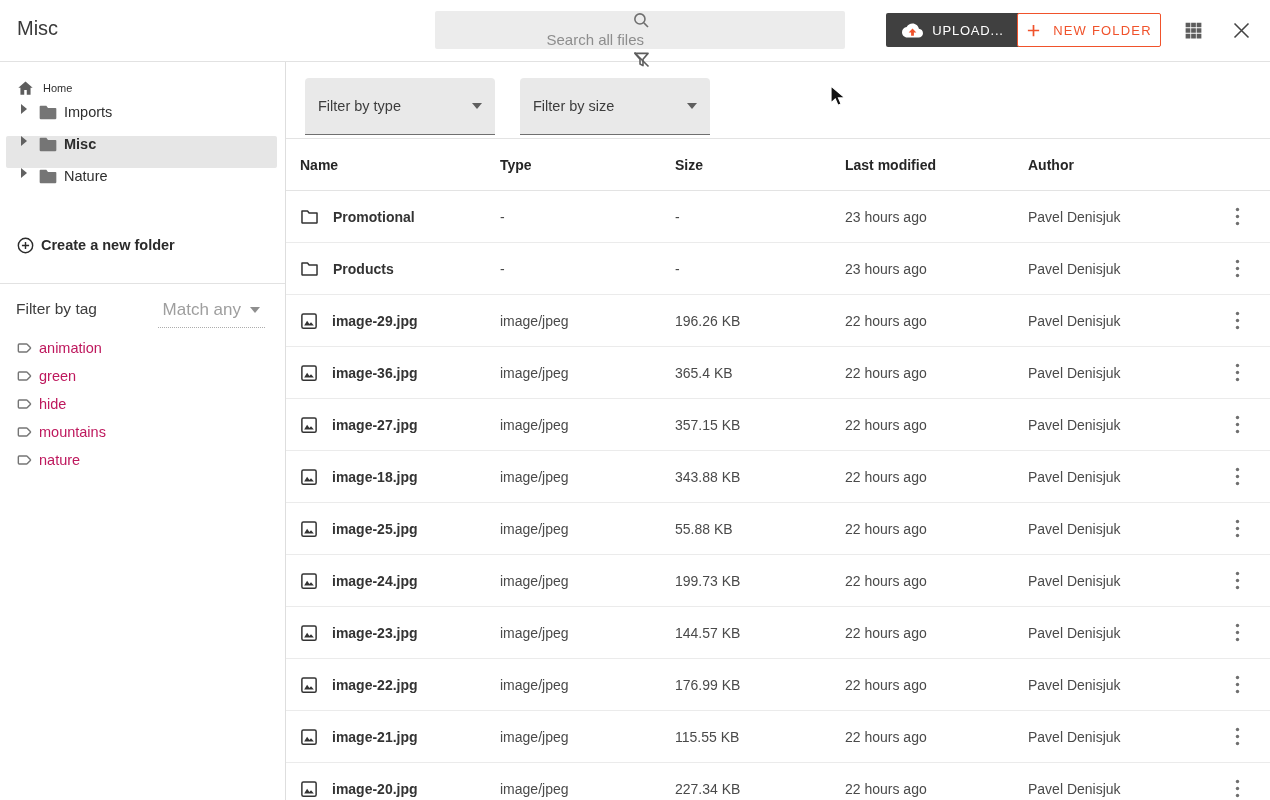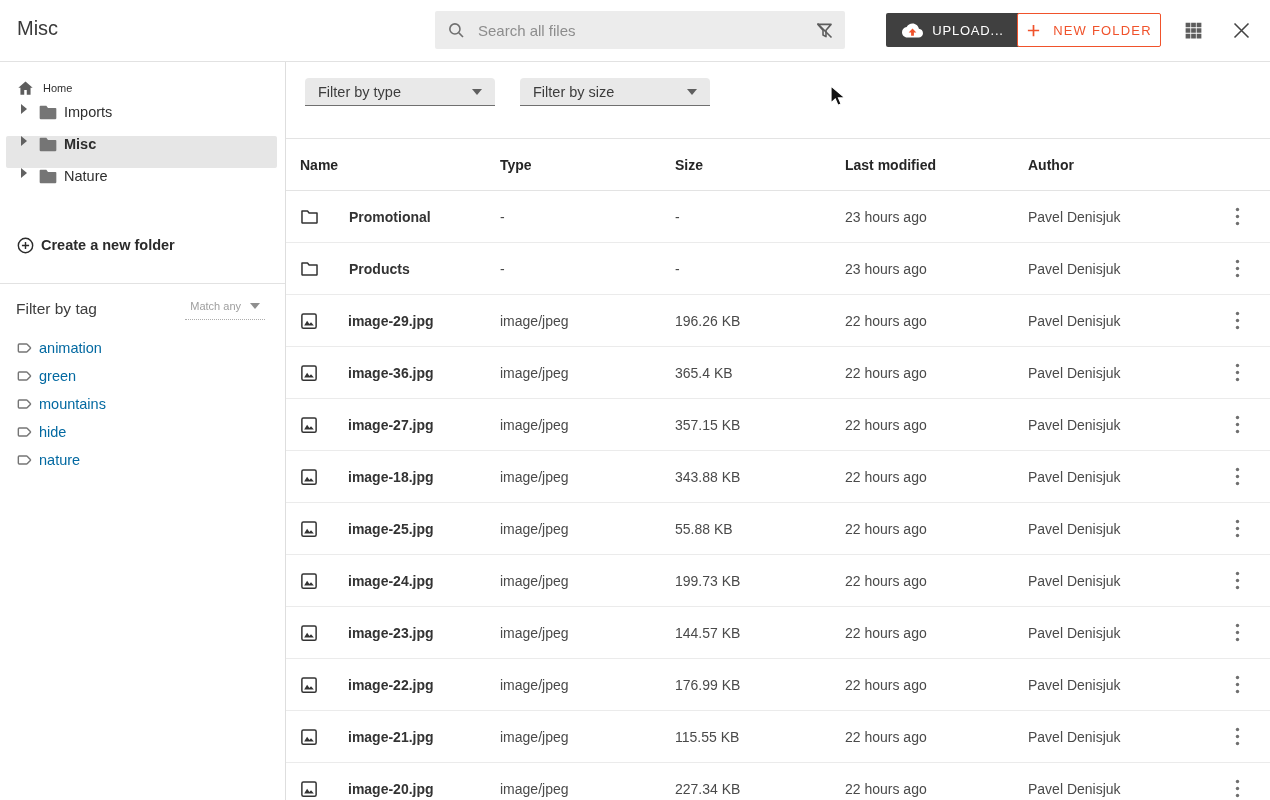--- a/index.html
+++ b/index.html
@@ -10,21 +10,21 @@
     font-family:"Liberation Sans", sans-serif; font-size:14px;
   }
   svg { display:block; }
 
   
   .topbar { position:absolute; top:0; left:0; right:0; height:62px; background:#fff;
             border-bottom:1px solid #e2e2e2; z-index:3; }
   .title { position:absolute; left:17px; top:17px; font-size:20px; color:#3a3a3a; }
   .search { position:absolute; left:435px; top:11px; width:410px; height:38px;
             background:#ececec; border-radius:2px; display:flex; align-items:center;
-            padding:0 10px 0 12px; }
+            padding:0 10px 0 12px;flex-direction:column; }
   .search input { flex:1; border:0; background:transparent; outline:none; margin-left:10px;
                   font-family:inherit; font-size:15px; color:#333; }
   .search input::placeholder { color:#8d8d8d; }
   .iconbtn { background:none; border:0; padding:0; cursor:pointer; }
   .btn-upload { position:absolute; left:886px; top:13px; width:134px; height:34px;
                 background:#404040; color:#fff; border:0; border-radius:2px;
                 display:flex; align-items:center; justify-content:center; gap:9px;
                 font-family:inherit; font-size:13px; letter-spacing:0.8px; cursor:pointer; }
   .btn-newfolder { position:absolute; left:1017px; top:13px; width:144px; height:34px;
                 background:#fff; color:#F0522B; border:1px solid #F0522B; border-radius:2px;
@@ -47,43 +47,43 @@
   .tree-item .foldericon { margin-left:8px; }
   .tree-label { margin-left:6px; font-size:14.5px; color:#2e2e2e; }
   .tree-item.selected .tree-label { font-weight:bold; }
   .create-item { position:absolute; top:175px; left:0; right:0; height:26px;
                  display:flex; align-items:flex-start; padding-left:17px; cursor:pointer; }
   .create-item .lbl { margin-left:7px; font-weight:bold; font-size:14.5px; color:#2b2b2b; }
   .side-divider { position:absolute; top:221px; left:0; right:0; border-top:1px solid #e2e2e2; }
   .tag-head { position:absolute; top:234px; left:16px; right:20px; display:flex;
               justify-content:space-between; align-items:flex-start;gap:28px; }
   .tag-title { font-size:15.5px; color:#3d3d3d; padding-top:4px; }
-  .match-select { display:flex; align-items:center; gap:9px; color:#9e9e9e; font-size:11px;
+  .match-select { display:flex; align-items:center; gap:9px; color:#9e9e9e; font-size:17px;
                   padding:4px 5px 7px 5px; border-bottom:1px dotted #adadad; cursor:pointer; }
   .tag-list { position:absolute; top:272px; left:0; right:0; }
   .tag-item { height:28px; display:flex; align-items:center; padding-left:16px; cursor:pointer; }
-  .tag-item .lbl { margin-left:5px; font-size:14.5px; color:#0369a1; }
+  .tag-item .lbl { margin-left:5px; font-size:14.5px; color:#be185d; }
 
   
   .main { position:absolute; top:62px; left:286px; right:0; bottom:0; background:#fff; }
   .filters { position:absolute; top:16px; left:19px; display:flex; gap:25px; }
-  .select { width:190px; height:28px; background:#e9e9e9; border:0; border-bottom:1px solid #6f6f6f;
+  .select { width:190px; height:57px; background:#e9e9e9; border:0; border-bottom:1px solid #6f6f6f;
             border-radius:4px 4px 0 0; display:flex; align-items:center; justify-content:space-between;
             padding:0 13px; font-size:14.5px; color:#3d3d3d; cursor:pointer; }
 
   .table { position:absolute; top:76px; left:0; right:0; bottom:-20px; overflow:hidden; }
   .thead, .trow { display:grid; grid-template-columns:214px 175px 170px 183px 1fr 66px;
                   align-items:center; }
   .thead { height:53px; border-top:1px solid #e3e3e3; border-bottom:1px solid #e3e3e3;
            font-weight:bold; font-size:14px; color:#262626; }
   .trow { height:52px; border-bottom:1px solid #ebebeb; font-size:14px; color:#4a4a4a;
           background:#fff; cursor:pointer; }
   .cell { overflow:hidden; white-space:nowrap; }
   .name-cell { padding-left:14px; display:flex; align-items:center; }
-  .trow .name-cell .fname { margin-left:30px; font-weight:bold; color:#333; }
+  .trow .name-cell .fname { margin-left:14px; font-weight:bold; color:#333; }
   .kebab-cell { display:flex; justify-content:center; }
   .kebab { padding:4px; cursor:pointer; }
 
   
   .cursor { position:absolute; left:829px; top:85px; z-index:9; pointer-events:none; }
 </style>
 </head>
 <body>
 
 <header class="topbar">
@@ -236,30 +236,30 @@
         </span>
         <span class="lbl">green</span>
       </div>
 
       <div class="tag-item">
         <span>
           <svg width="18" height="16" viewBox="0 0 20 18">
             <path d="M3.5 4.5h8.2a1 1 0 0 1 .7.3l3.6 3.7a.7.7 0 0 1 0 1l-3.6 3.7a1 1 0 0 1-.7.3H3.5a1 1 0 0 1-1-1v-7a1 1 0 0 1 1-1z" fill="none" stroke="#757575" stroke-width="1.6"></path>
           </svg>
         </span>
-        <span class="lbl">mountains</span>
+        <span class="lbl">hide</span>
       </div>
 
       <div class="tag-item">
         <span>
           <svg width="18" height="16" viewBox="0 0 20 18">
             <path d="M3.5 4.5h8.2a1 1 0 0 1 .7.3l3.6 3.7a.7.7 0 0 1 0 1l-3.6 3.7a1 1 0 0 1-.7.3H3.5a1 1 0 0 1-1-1v-7a1 1 0 0 1 1-1z" fill="none" stroke="#757575" stroke-width="1.6"></path>
           </svg>
         </span>
-        <span class="lbl">hide</span>
+        <span class="lbl">mountains</span>
       </div>
 
       <div class="tag-item">
         <span>
           <svg width="18" height="16" viewBox="0 0 20 18">
             <path d="M3.5 4.5h8.2a1 1 0 0 1 .7.3l3.6 3.7a.7.7 0 0 1 0 1l-3.6 3.7a1 1 0 0 1-.7.3H3.5a1 1 0 0 1-1-1v-7a1 1 0 0 1 1-1z" fill="none" stroke="#757575" stroke-width="1.6"></path>
           </svg>
         </span>
         <span class="lbl">nature</span>
       </div>

